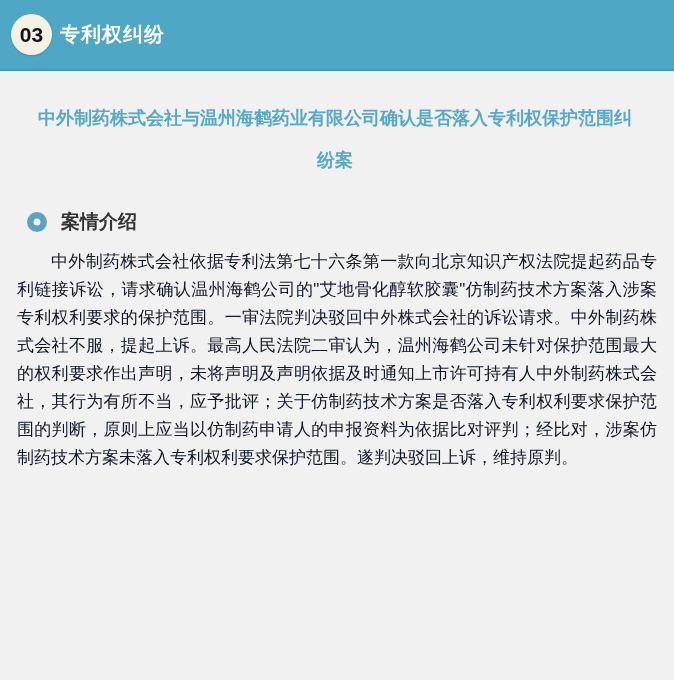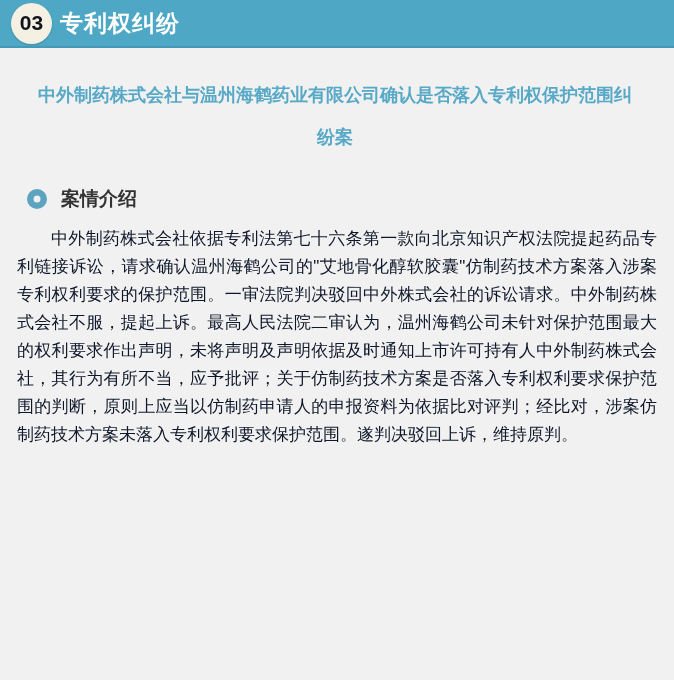--- a/index.html
+++ b/index.html
@@ -14,21 +14,21 @@
     font-family: "Liberation Sans", "DejaVu Sans", sans-serif;
   }
   .page {
     width: 674px;
     height: 680px;
     background: #f0f1f0;
     position: relative;
   }
   
   .topbar {
-    height: 48px;
+    height: 71px;
     background: #4ea7c5;
     border-bottom: 2px solid #4399b7;
     display: flex;
     align-items: center;
     padding-left: 11px;
     box-sizing: border-box;
   }
   .badge {
     width: 41px;
     height: 41px;
@@ -39,21 +39,21 @@
     justify-content: center;
     font-size: 21px;
     font-weight: bold;
     color: #12121c;
     flex: 0 0 auto;
     box-shadow: 0 1px 2px rgba(0,0,0,0.15);
   }
   .topbar-title {
     margin: 0 0 0 8px;
     color: #ffffff;
-    font-size: 23px;
+    font-size: 20px;
     font-weight: bold;
     letter-spacing: 1px;
   }
   
   .content {
     padding: 0 17px;
   }
   .case-title {
     margin: 26px 20px 0 16px;
     color: #58a9c7;

